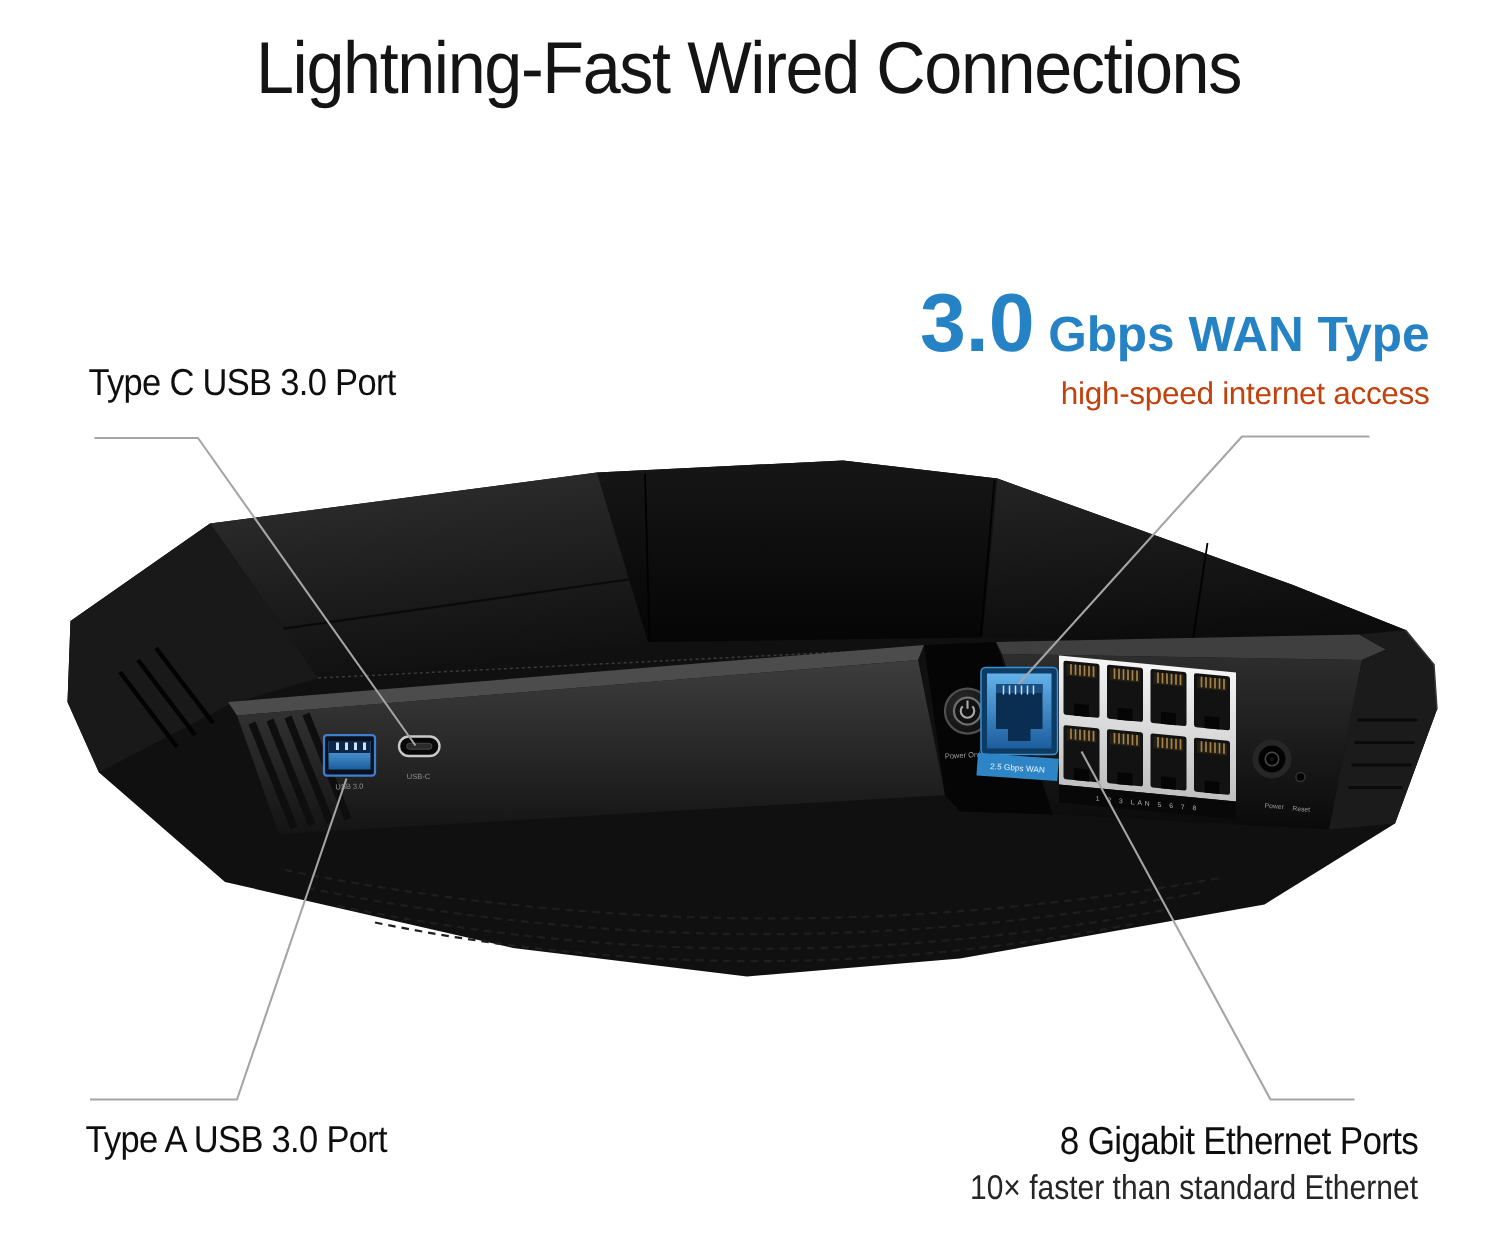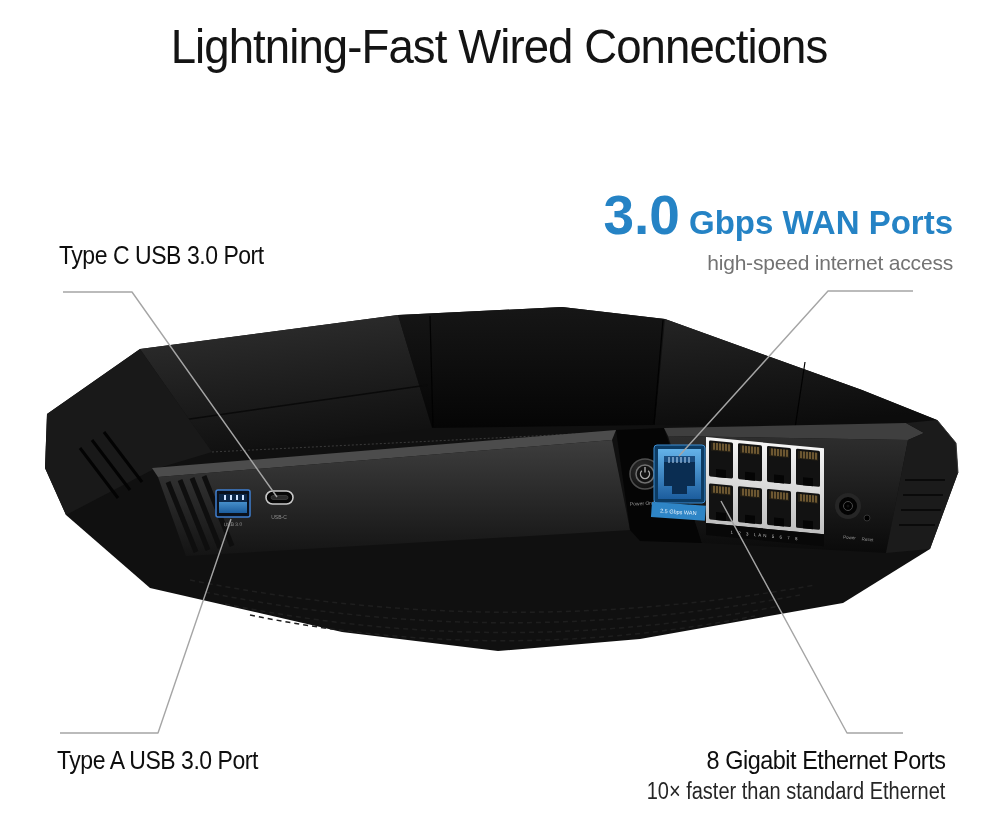--- a/index.html
+++ b/index.html
@@ -21,21 +21,21 @@
   .label-tl{left:59px;top:241px;}
   .label-bl{left:57px;top:746px;}
   .wan-head{
     position:absolute;right:85px;top:186px;text-align:right;white-space:nowrap;
     font-weight:bold;line-height:58px;
   }
   .wan-big{font-size:55px;}
   .wan-small{font-size:33px;margin-left:9px;}
   .wan-sub{
     position:absolute;right:85px;top:251px;font-size:21px;letter-spacing:-0.2px;
-    color:#737373;white-space:nowrap;
+    color:#c2410c;white-space:nowrap;
   }
   .eth-label{
     position:absolute;right:93px;top:745px;font-size:26px;letter-spacing:-0.5px;color:#0e0e0e;
     white-space:nowrap;transform:scaleX(0.90);transform-origin:right center;
   }
   .eth-sub{
     position:absolute;right:93px;top:778px;font-size:23px;color:#262626;
     white-space:nowrap;transform:scaleX(0.87);transform-origin:right center;
   }
   svg text{font-family:"Liberation Sans",sans-serif;}
@@ -195,21 +195,21 @@
       <path d="M63,292 H132 L277,497"></path>
       <path d="M913,291 H828 L679,456"></path>
       <path d="M231,519 L158,733 H60"></path>
       <path d="M721,501 L847,733 H903"></path>
     </g>
   </svg>
 
   <div class="callout-label label-tl">Type C USB 3.0 Port</div>
 
   <div class="wan-head accent" style="color: rgb(37, 131, 197);">
-    <span class="wan-big">3.0</span><span class="wan-small">Gbps WAN Ports</span>
+    <span class="wan-big">3.0</span><span class="wan-small">Gbps WAN Type</span>
   </div>
   <div class="wan-sub">high-speed internet access</div>
 
   <div class="callout-label label-bl">Type A USB 3.0 Port</div>
 
   <div class="eth-label">8 Gigabit Ethernet Ports</div>
   <div class="eth-sub">10× faster than standard Ethernet</div>
 
 </div>
 

